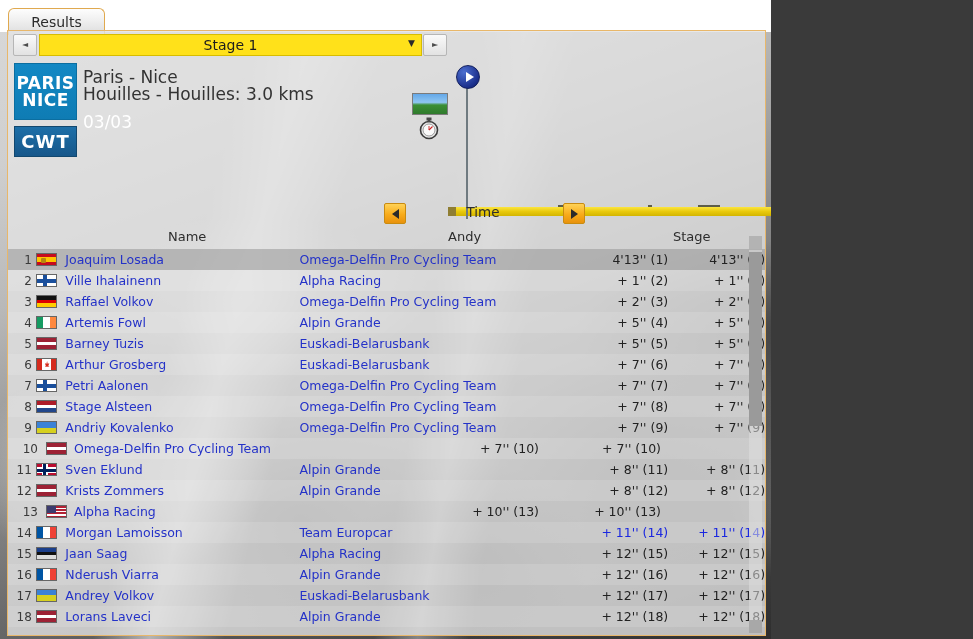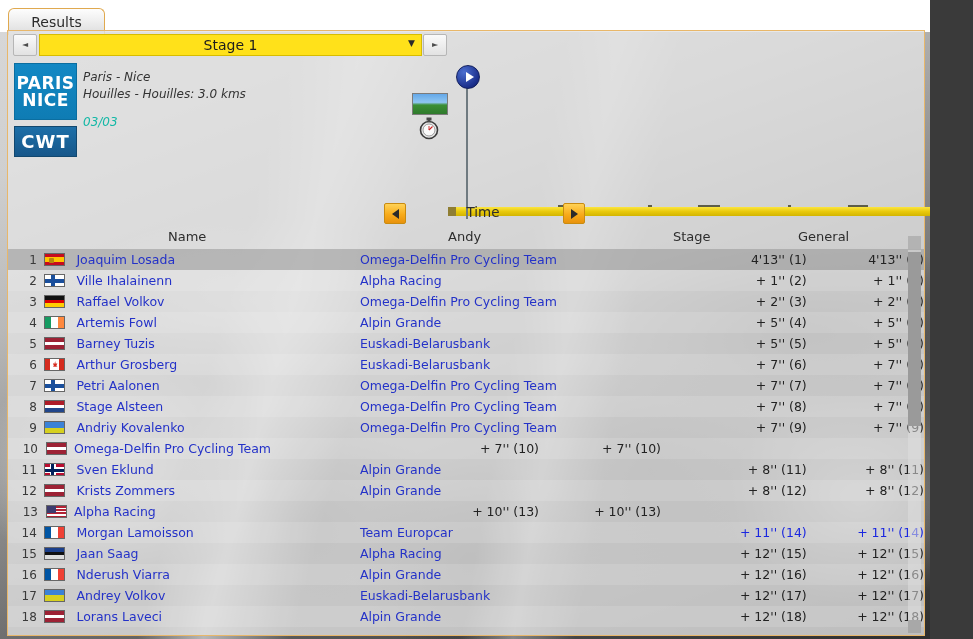--- a/index.html
+++ b/index.html
@@ -1,21 +1,21 @@
 <!DOCTYPE html>
 <html><head>
 <meta charset="utf-8">
 <style>
   html,body{margin:0;padding:0;}
   body{
     width:973px;height:639px;overflow:hidden;
     font-family:"DejaVu Sans","Liberation Sans",sans-serif;
     background:#3a3a3a;
   }
-  #root{position:relative;width:930px;height:639px;overflow:hidden;}
+  #root{position:relative;width:771px;height:639px;overflow:hidden;}
 
   
   .photo{
     position:absolute;inset:0;
     background:
       radial-gradient(ellipse 220px 150px at 120px 470px, rgba(255,255,255,.55), rgba(255,255,255,0) 70%),
       radial-gradient(ellipse 200px 160px at 300px 520px, rgba(20,20,20,.45), rgba(20,20,20,0) 72%),
       radial-gradient(ellipse 170px 140px at 470px 560px, rgba(10,10,10,.50), rgba(10,10,10,0) 70%),
       radial-gradient(ellipse 210px 170px at 650px 470px, rgba(30,30,30,.42), rgba(30,30,30,0) 72%),
       radial-gradient(ellipse 190px 150px at 860px 500px, rgba(255,255,255,.40), rgba(255,255,255,0) 70%),
@@ -77,22 +77,22 @@
     display:flex;flex-direction:column;align-items:center;justify-content:center;
     color:#fff;font-weight:bold;font-size:17px;line-height:1.0;letter-spacing:.5px;
   }
   .logo-cwt{
     position:absolute;left:6px;top:95px;width:61px;height:29px;
     background:linear-gradient(180deg,#1d6fa8 0%,#17578a 100%);
     border:1px solid #12486f;
     display:flex;align-items:center;justify-content:center;
     color:#fff;font-weight:bold;font-size:18px;letter-spacing:1px;
   }
-  .info{position:absolute;left:75px;top:38px;color:#333;font-size:12px;line-height:17px;font-style:italic;}
-  .info .date{margin-top:11px;color:#14b8a6;}
+  .info{position:absolute;left:75px;top:38px;color:#333;font-size:17px;line-height:17px;}
+  .info .date{margin-top:11px;color:#ffffff;}
 
   
   .terrain{
     position:absolute;left:404px;top:62px;width:34px;height:20px;
     background:linear-gradient(180deg,#64a8e8 0%,#8fc6f2 42%,#3b8f35 55%,#2f7a2c 100%);
     border:1px solid #7b7b7b;
   }
   .chrono{position:absolute;left:408px;top:84px;width:26px;height:26px;}
 
   .profile{position:absolute;left:440px;top:18px;width:505px;height:170px;}

